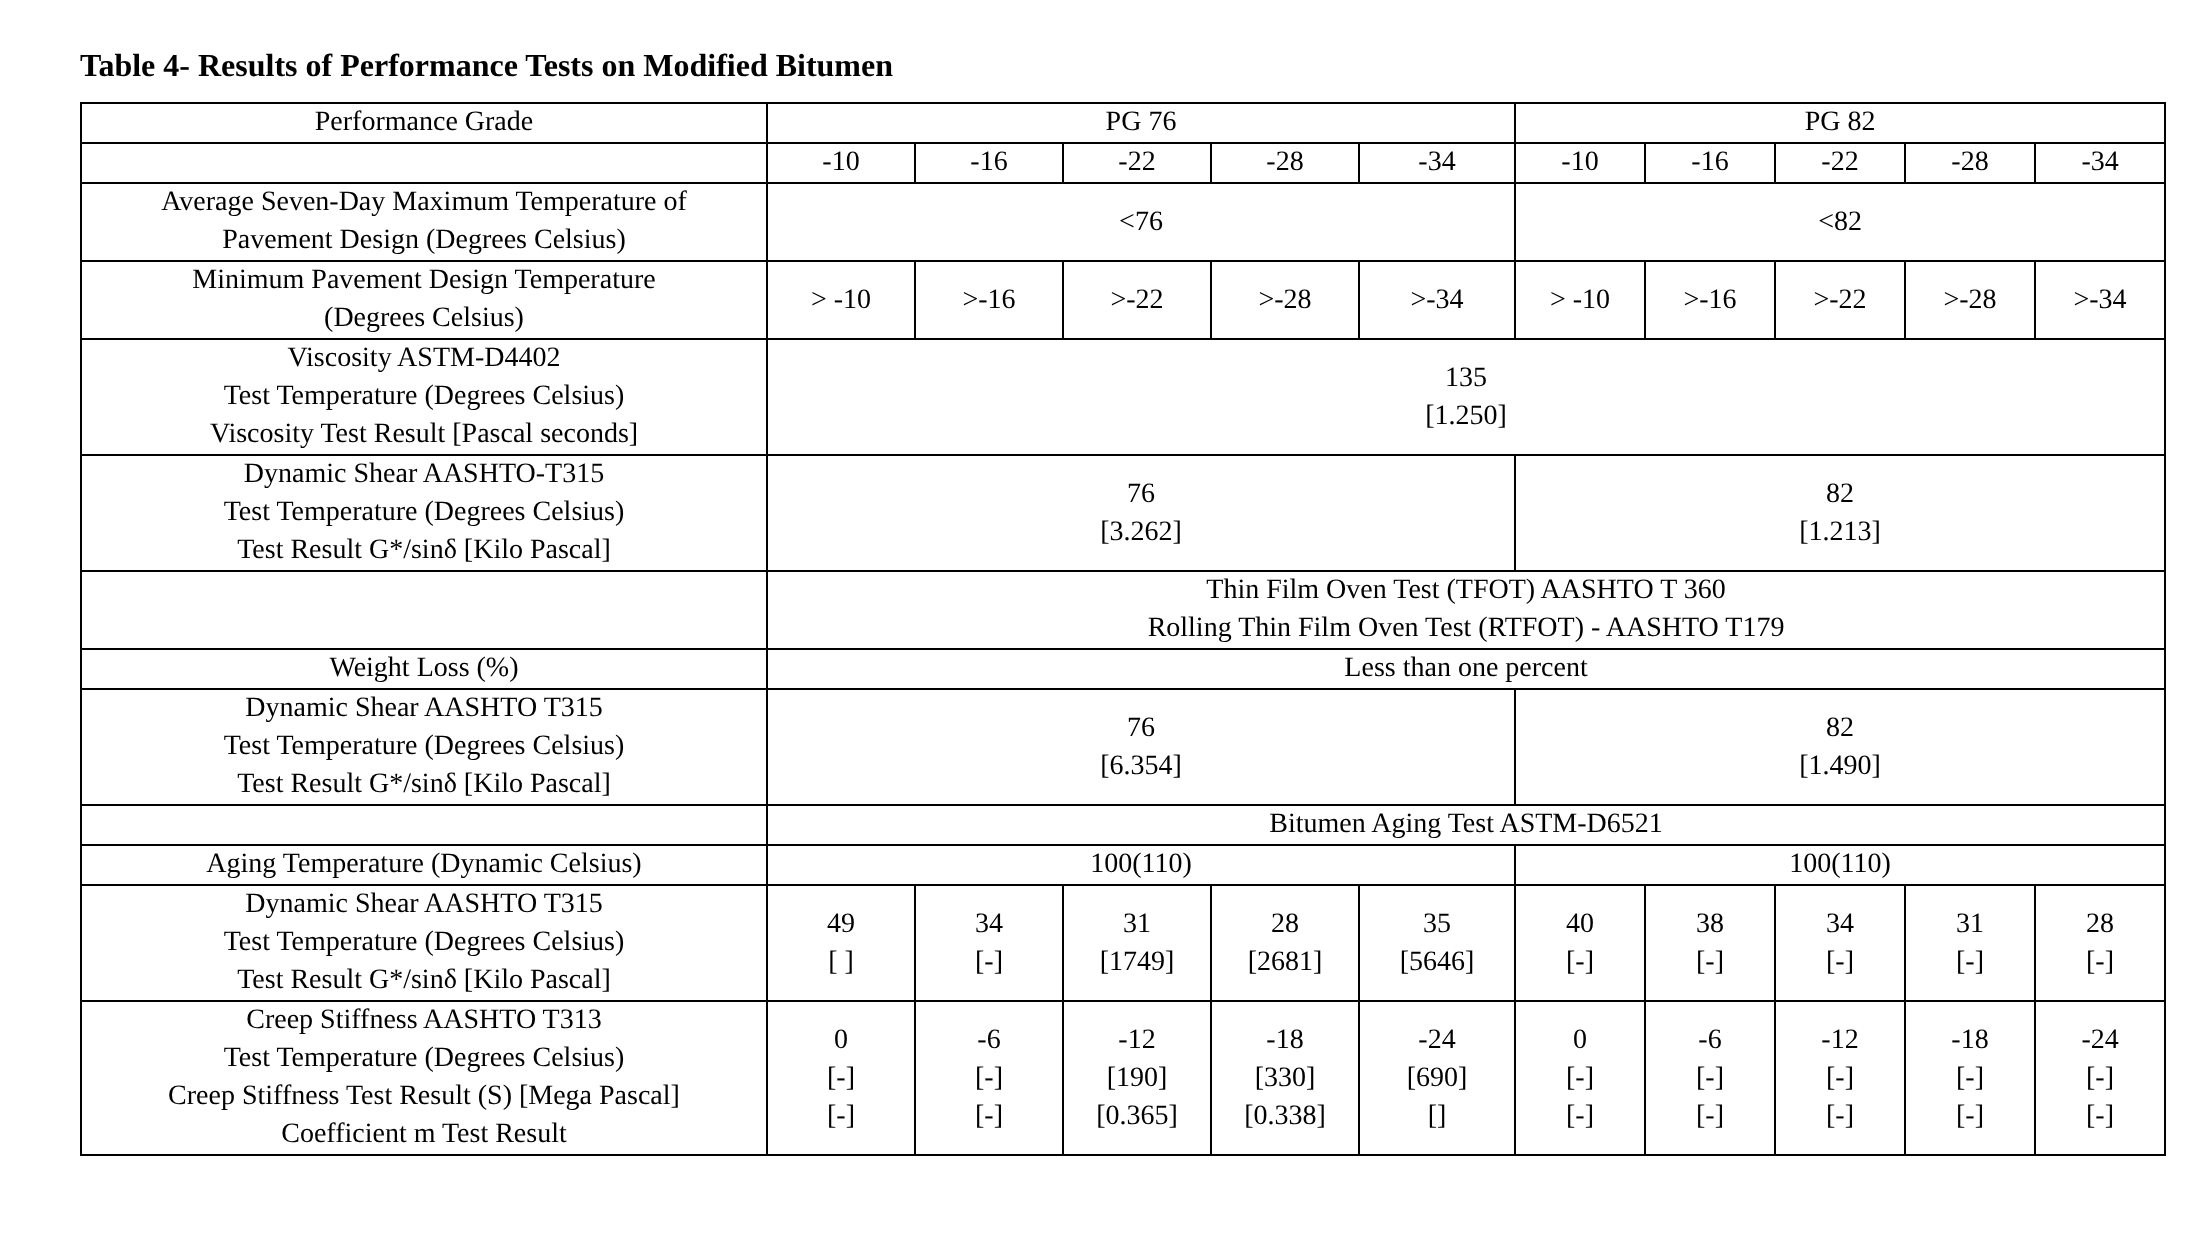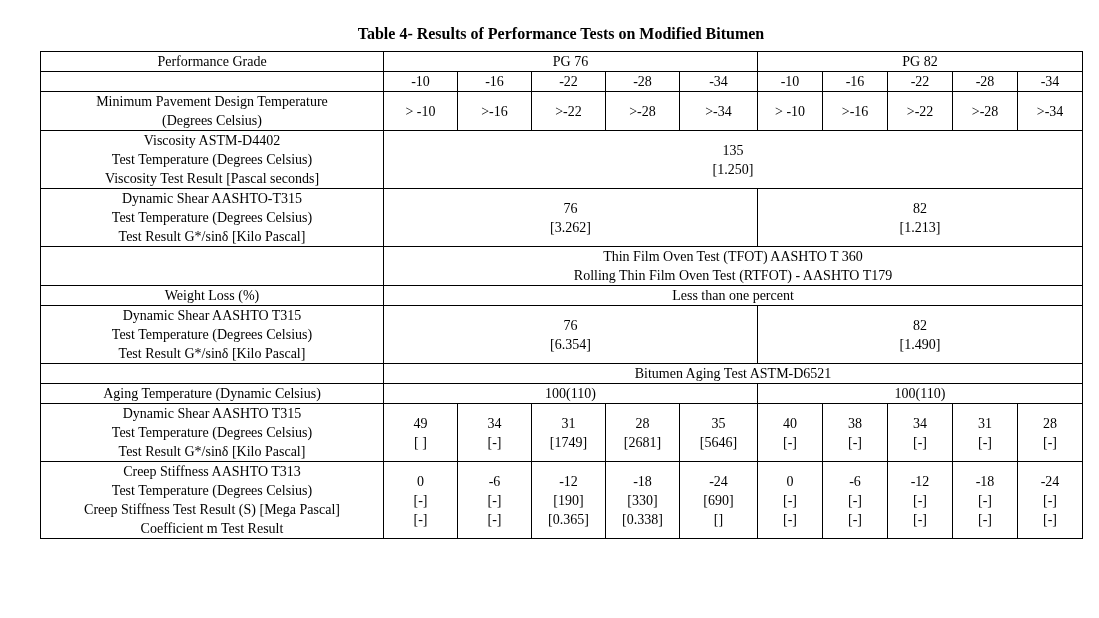--- a/index.html
+++ b/index.html
@@ -11,21 +11,20 @@
     font-family: "Liberation Serif", "DejaVu Serif", serif;
     color: #000000;
   }
   .page {
     padding-top: 25px;
     padding-left: 40px;
     width: 1042px;
   }
   .table-title {
     width: 1042px;
-    text-align: center;
     font-weight: bold;
     font-size: 16px;
     line-height: 18px;
     margin: 0 0 8px 0;
   }
   table.results {
     border-collapse: collapse;
     table-layout: fixed;
     width: 1042px;
   }
@@ -75,20 +74,26 @@
         <td>-22</td>
         <td>-28</td>
         <td>-34</td>
         <td>-10</td>
         <td>-16</td>
         <td>-22</td>
         <td>-28</td>
         <td>-34</td>
       </tr>
 
+      <tr>
+        <td>Average Seven-Day Maximum Temperature of
+Pavement Design (Degrees Celsius)</td>
+        <td colspan="5">&lt;76</td>
+        <td colspan="5">&lt;82</td>
+      </tr>
 
       <tr>
         <td>Minimum Pavement Design Temperature
 (Degrees Celsius)</td>
         <td>&gt; -10</td>
         <td>&gt;-16</td>
         <td>&gt;-22</td>
         <td>&gt;-28</td>
         <td>&gt;-34</td>
         <td>&gt; -10</td>

